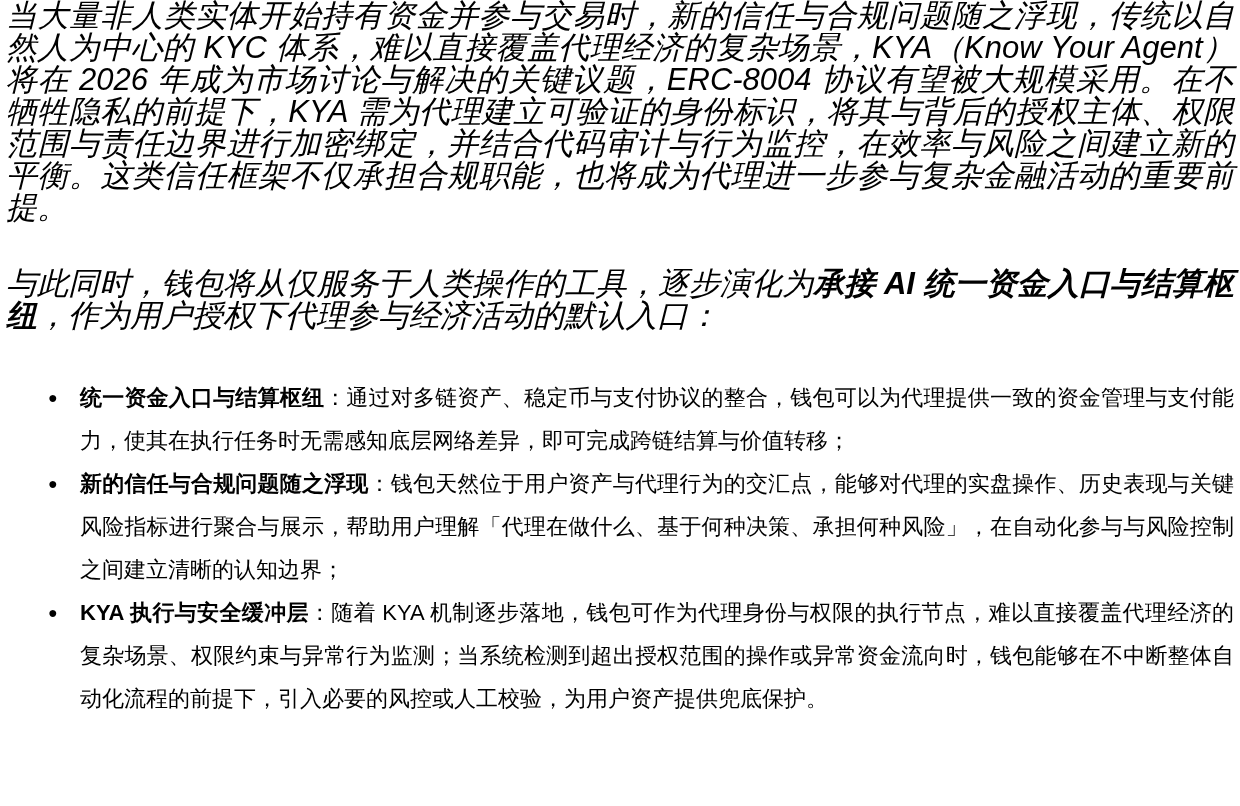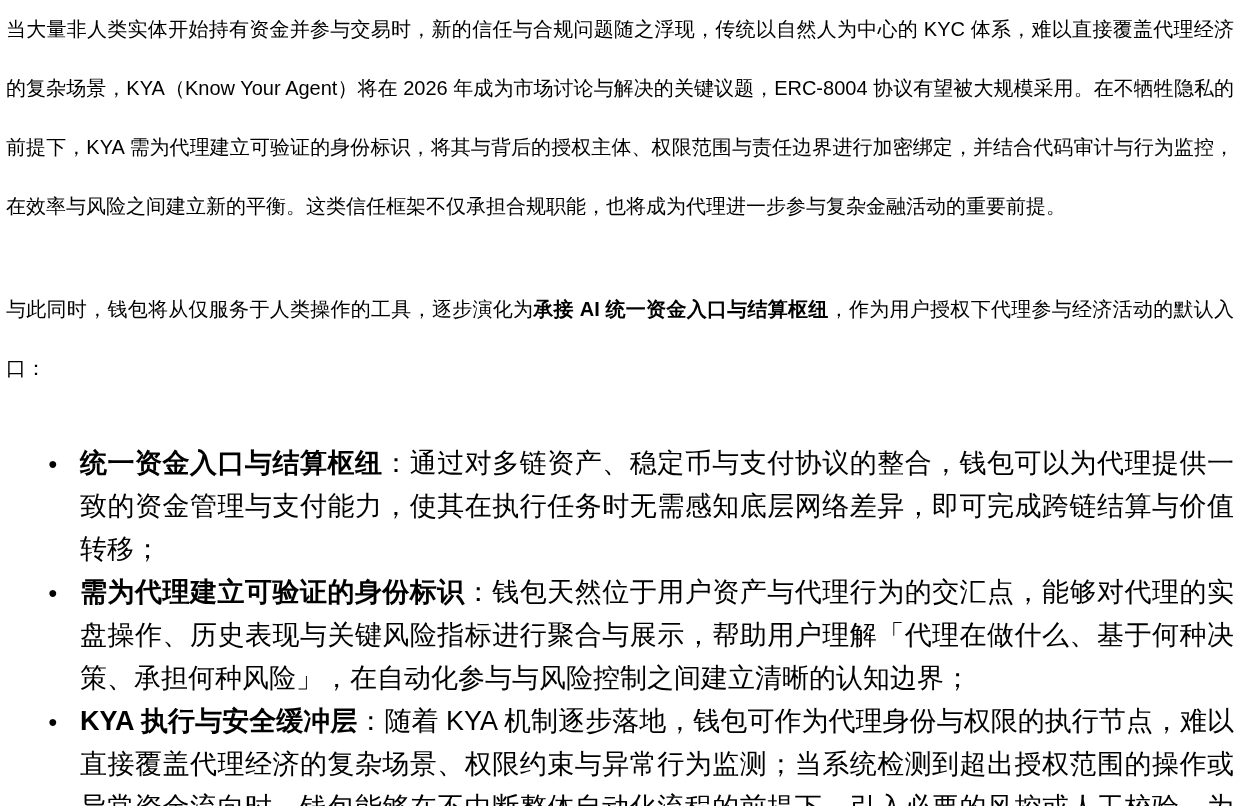--- a/index.html
+++ b/index.html
@@ -15,42 +15,43 @@
     overflow: hidden;
   }
   .page {
     box-sizing: border-box;
     width: 1240px;
     height: 806px;
     padding: 0 6px 0 6px;
   }
   p.para {
     margin: 0;
-    font-size: 20px;
-    line-height: 59px;
+    font-size: 31px;
+    line-height: 32px;
     text-align: justify;
     text-justify: inter-ideograph;
     letter-spacing: 0px;
+    font-style: italic;
   }
   .para-gap {
     height: 44px;
   }
   .bold {
     font-weight: bold;
   }
   ul.bullets {
     margin: 0;
     padding: 0;
     list-style: none;
   }
   ul.bullets > li {
     position: relative;
     margin: 0 0 0 0;
     padding-left: 74px;
-    font-size: 27px;
+    font-size: 22px;
     line-height: 43px;
     text-align: justify;
     text-justify: inter-ideograph;
   }
   ul.bullets > li::before {
     content: "\25CF";
     position: absolute;
     left: 42px;
     top: 0;
     font-size: 16px;
@@ -76,20 +77,20 @@
     <span>与此同时，钱包将从仅服务于人类操作的工具，逐步演化为</span><span class="bold">承接 AI 统一资金入口与结算枢纽</span><span>，作为用户授权下代理参与经济活动的默认入口：</span>
   </p>
 
   <div class="para-gap"></div>
 
   <ul class="bullets">
     <li>
       <span class="bullet-lead">统一资金入口与结算枢纽</span><span>：通过对多链资产、稳定币与支付协议的整合，钱包可以为代理提供一致的资金管理与支付能力，使其在执行任务时无需感知底层网络差异，即可完成跨链结算与价值转移；</span>
     </li>
     <li>
-      <span class="bullet-lead">需为代理建立可验证的身份标识</span><span>：钱包天然位于用户资产与代理行为的交汇点，能够对代理的实盘操作、历史表现与关键风险指标进行聚合与展示，帮助用户理解「代理在做什么、基于何种决策、承担何种风险」，在自动化参与与风险控制之间建立清晰的认知边界；</span>
+      <span class="bullet-lead">新的信任与合规问题随之浮现</span><span>：钱包天然位于用户资产与代理行为的交汇点，能够对代理的实盘操作、历史表现与关键风险指标进行聚合与展示，帮助用户理解「代理在做什么、基于何种决策、承担何种风险」，在自动化参与与风险控制之间建立清晰的认知边界；</span>
     </li>
     <li>
       <span class="bullet-lead">KYA 执行与安全缓冲层</span><span>：随着 KYA 机制逐步落地，钱包可作为代理身份与权限的执行节点，难以直接覆盖代理经济的复杂场景、权限约束与异常行为监测；当系统检测到超出授权范围的操作或异常资金流向时，钱包能够在不中断整体自动化流程的前提下，引入必要的风控或人工校验，为用户资产提供兜底保护。</span>
     </li>
   </ul>
 
 </div>
 
 </body></html>

